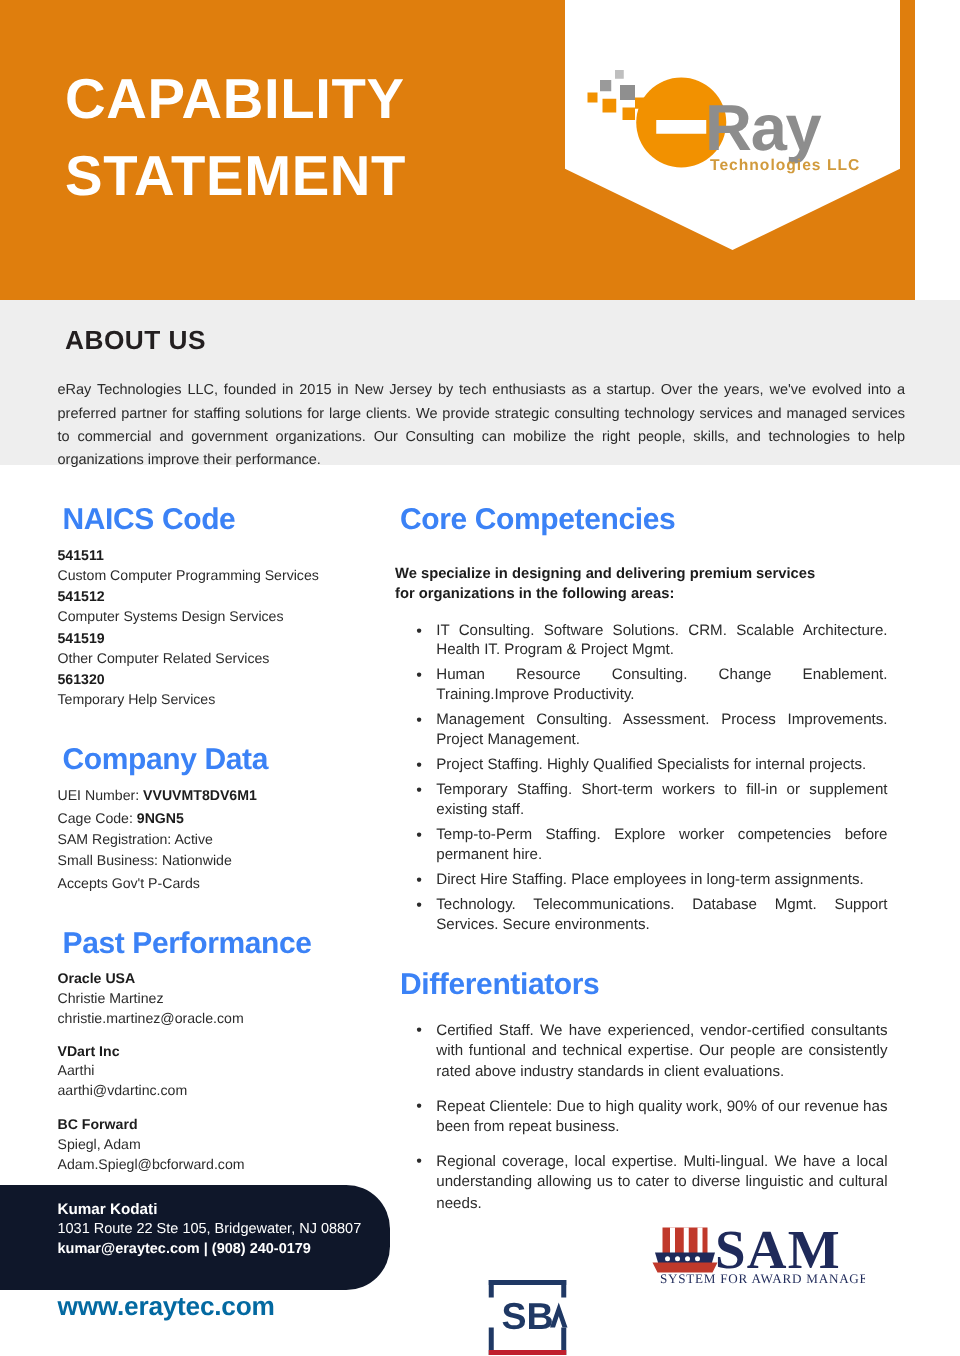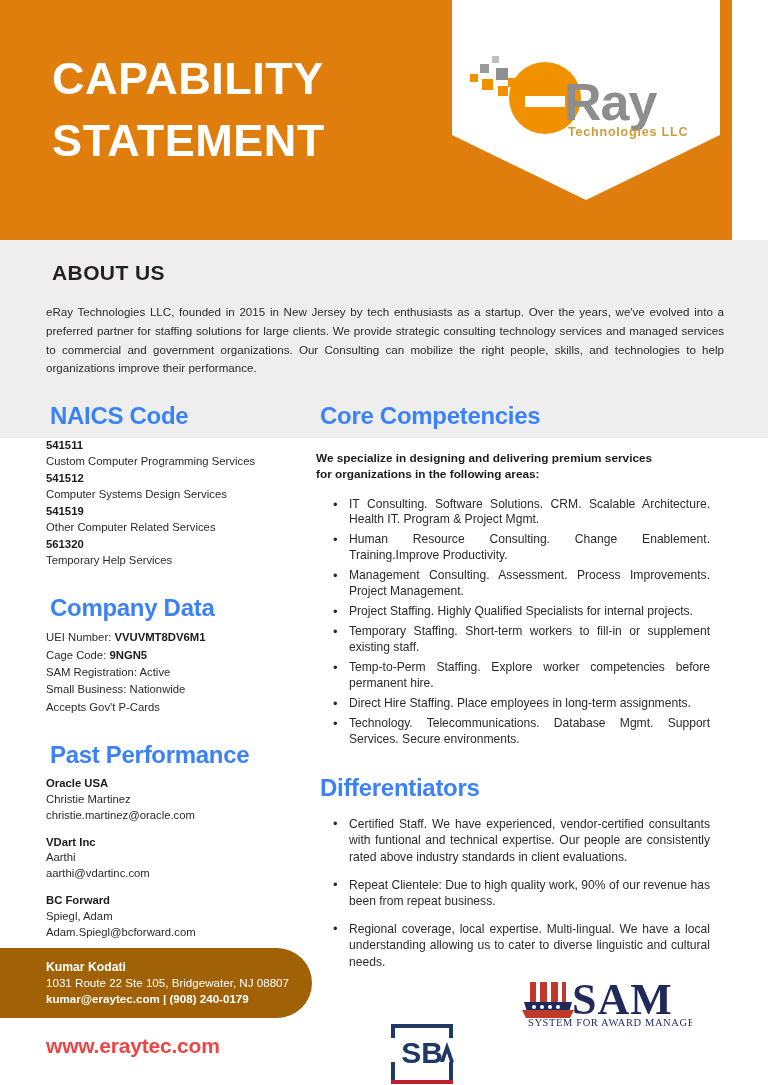--- a/index.html
+++ b/index.html
@@ -59,21 +59,21 @@
     width: 240px;
     height: 100px;
   }
   .logo-svg { display: block; }
 
   
   .about-band {
     position: absolute;
     left: 0; top: 240px;
     width: 768px;
-    height: 198px;
+    height: 132px;
     background: #eeeeee;
   }
   .about-title {
     position: absolute;
     left: 52px;
     top: 21px;
     font-size: 21px;
     font-weight: bold;
     letter-spacing: 0.4px;
     color: #231f20;
@@ -182,22 +182,22 @@
     line-height: 1.37;
     margin-bottom: 11px;
   }
 
   
   .contact-bar {
     position: absolute;
     left: 0;
     top: 948px;
     width: 312px;
-    height: 70px;
-    background: #a16207;
+    height: 84px;
+    background: #0f172a;
     border-top-right-radius: 35px;
     border-bottom-right-radius: 35px;
   }
   .contact-name {
     position: absolute;
     left: 46px;
     top: 12px;
     font-size: 12.2px;
     font-weight: bold;
     color: #ffffff;
@@ -218,21 +218,21 @@
     color: #ffffff;
     white-space: nowrap;
     font-weight: bold;
   }
   .website {
     position: absolute;
     left: 46px;
     top: 1034px;
     font-size: 21px;
     font-weight: bold;
-    color: #ef4444;
+    color: #0369a1;
     letter-spacing: -0.2px;
   }
 
   .logo-sba {
     position: absolute;
     left: 377px;
     top: 1018px;
   }
   .logo-sam {
     position: absolute;

